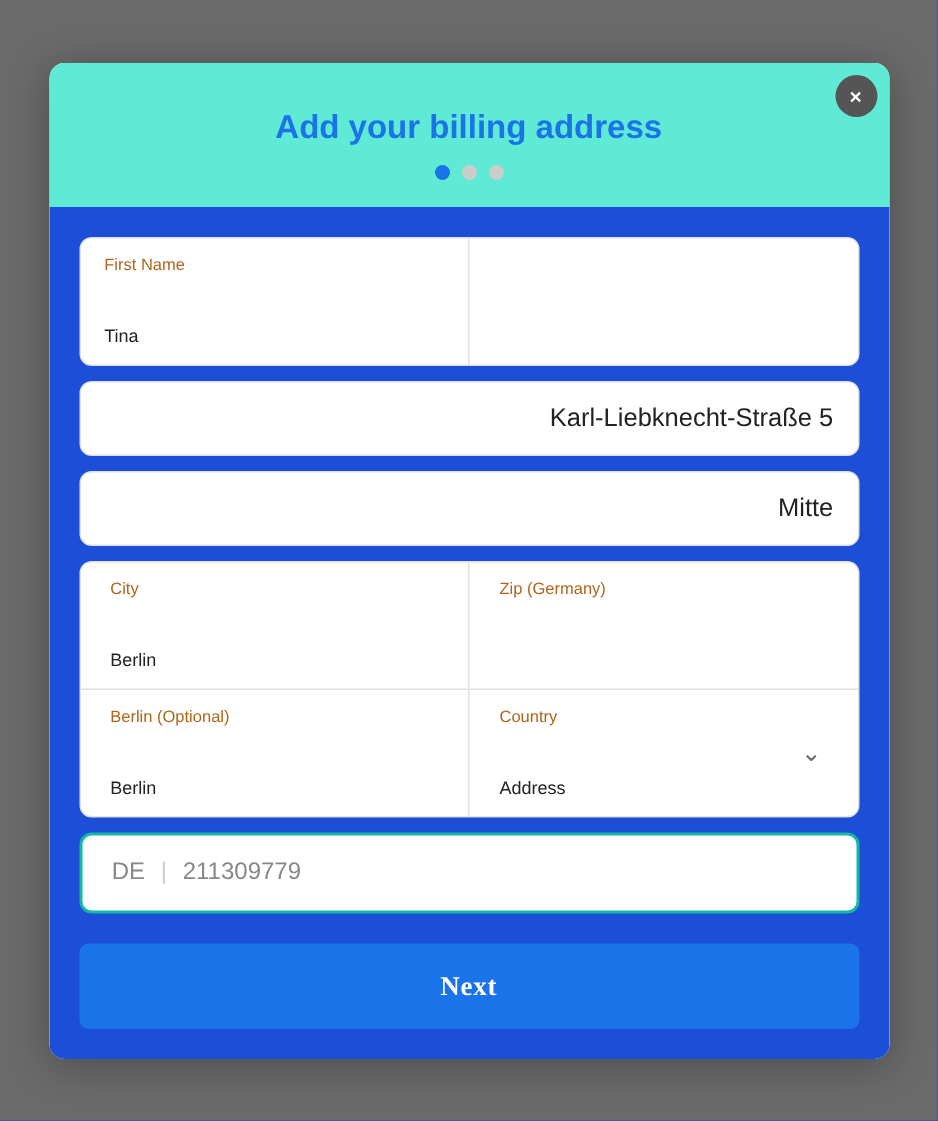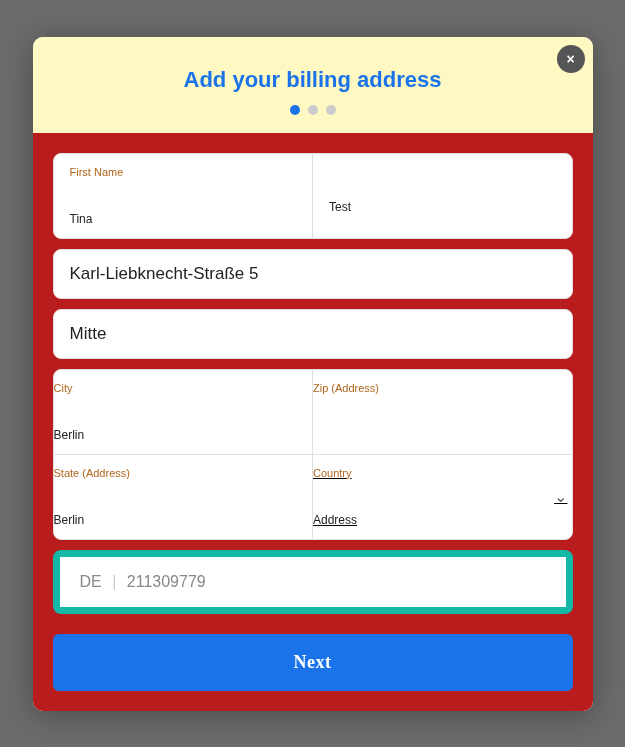--- a/index.html
+++ b/index.html
@@ -35,21 +35,21 @@
       cursor: pointer;
       color: #fff;
       font-size: 14px;
       font-weight: bold;
       border: none;
       z-index: 10;
     }
     .modal-header {
       padding: 30px 20px 18px;
       text-align: center;
-      background: #fef9c3;
+      background: #5eead4;
     }
     .modal-title {
       font-size: 22px;
       font-weight: 700;
       color: #1a73e8;
     }
     .dots {
       display: flex;
       justify-content: center;
       gap: 8px;
@@ -58,21 +58,21 @@
     .dot {
       width: 10px;
       height: 10px;
       border-radius: 50%;
       background: #ccc;
     }
     .dot.active {
       background: #1a73e8;
     }
     .modal-body {
-      background: #b91c1c;
+      background: #1d4ed8;
       padding: 20px;
       display: flex;
       flex-direction: column;
       gap: 0;
     }
     .form-card {
       background: #fff;
       border-radius: 8px;
       padding: 0;
       margin-bottom: 10px;
@@ -103,42 +103,42 @@
       color: #222;
       font-weight: 400;
       margin-top: 34px;
     }
     .form-field-full {
       padding: 14px 16px;
       border-bottom: 1px solid #e0e0e0;
     }
     .form-field-full:last-child {
       border-bottom: none;
+      text-align: right;
     }
     .field-value-large {
       font-size: 17px;
       color: #222;
     }
     .country-field {
       display: flex;
       align-items: center;
       justify-content: space-between;
-      text-decoration: underline;
     }
     .country-content {}
     .chevron {
       color: #666;
       font-size: 16px;
       margin-right: 4px;
     }
     .phone-card {
       background: #fff;
       border-radius: 8px;
       padding: 16px 20px;
-      border: 7px solid #14b8a6;
+      border: 2px solid #14b8a6;
       margin-bottom: 10px;
     }
     .phone-value {
       font-size: 16px;
       color: #888;
     }
     .phone-separator {
       color: #ccc;
       margin: 0 6px;
     }
@@ -151,21 +151,21 @@
       border-radius: 6px;
       padding: 18px;
       width: 100%;
       cursor: pointer;
       margin-top: 10px;
       letter-spacing: 0.5px;
       font-family: Liberation Serif, serif;
     }
     .half-field {
       flex: 1;
-      padding: 12px 0;
+      padding: 12px 20px;
     }
     .half-field + .half-field {
       border-left: 1px solid #e0e0e0;
     }
     .row-border {
       border-bottom: 1px solid #e0e0e0;
     }
   </style>
 </head>
 <body>
@@ -186,21 +186,20 @@
 
   <div class="modal-body">
 
     <div class="form-card">
       <div class="form-row">
         <div class="form-field">
           <span class="field-label">First Name</span>
           <div class="field-value">Tina</div>
         </div>
         <div class="form-field">
-          <div class="field-value">Test</div>
         </div>
       </div>
     </div>
 
     <div class="form-card">
       <div class="form-field-full">
         <div class="field-value-large">Karl-Liebknecht-Straße 5</div>
       </div>
     </div>
 
@@ -210,26 +209,26 @@
       </div>
     </div>
 
     <div class="form-card">
       <div class="form-row row-border">
         <div class="half-field">
           <span class="field-label">City</span>
           <div class="field-value">Berlin</div>
         </div>
         <div class="half-field">
-          <span class="field-label">Zip (Address)</span>
+          <span class="field-label">Zip (Germany)</span>
         </div>
       </div>
       <div class="form-row">
         <div class="half-field">
-          <span class="field-label">State (Address)</span>
+          <span class="field-label">Berlin (Optional)</span>
           <div class="field-value">Berlin</div>
         </div>
         <div class="half-field country-field">
           <div class="country-content">
             <span class="field-label">Country</span>
             <div class="field-value">Address</div>
           </div>
           <span class="chevron">⌄</span>
         </div>
       </div>

